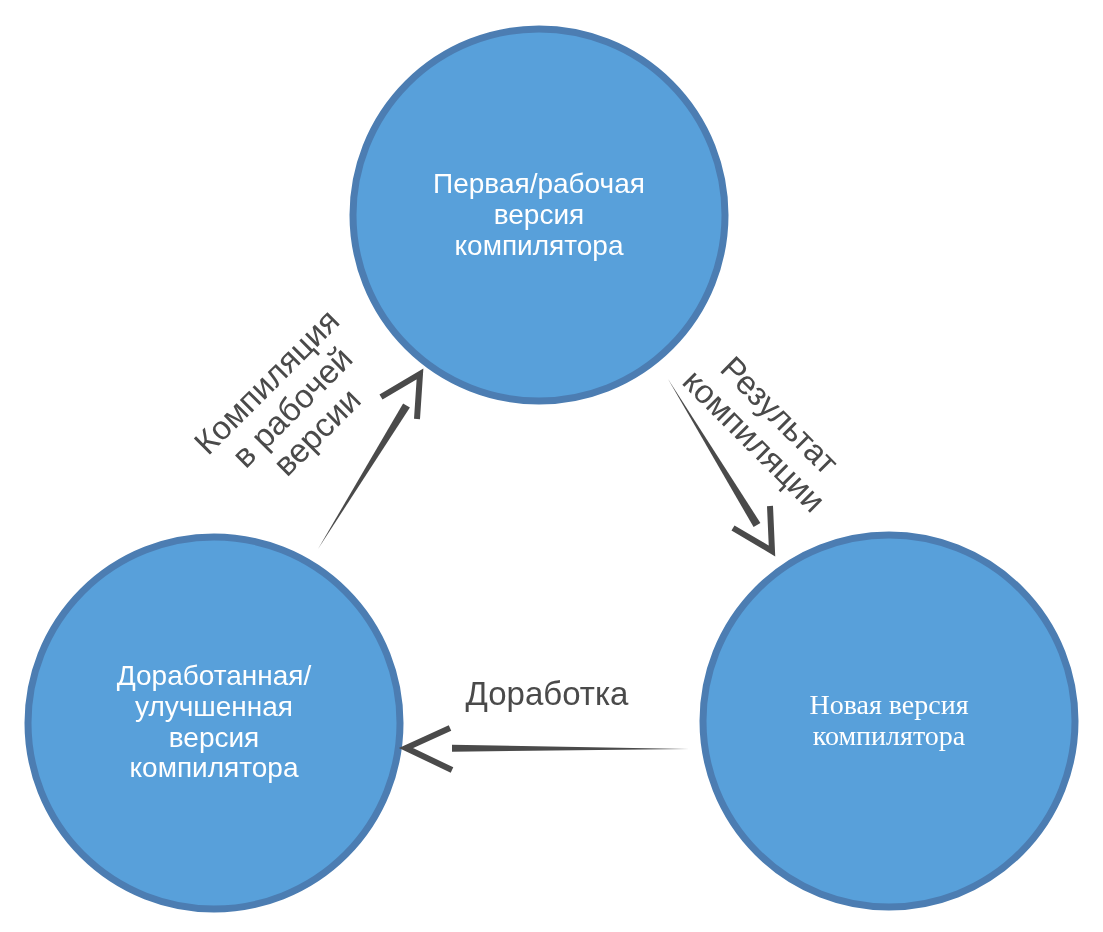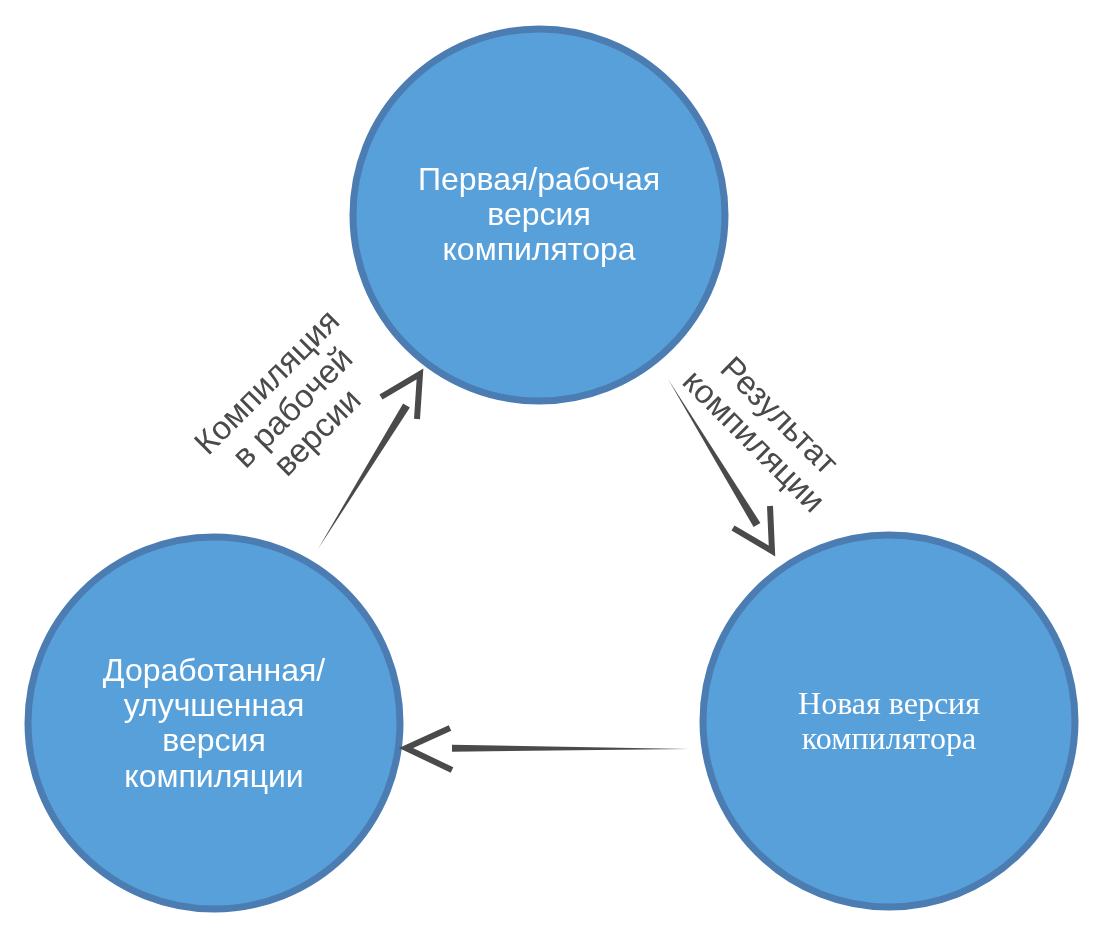--- a/index.html
+++ b/index.html
@@ -9,21 +9,21 @@
     height: 932px;
     background: #ffffff;
     overflow: hidden;
     font-family: "Liberation Sans", "DejaVu Sans", sans-serif;
   }
   #diagram-svg { position: absolute; left: 0; top: 0; }
   .node-label {
     position: absolute;
     transform: translate(-50%, -50%);
     color: #ffffff;
-    font-size: 32px;
+    font-size: 28px;
     line-height: 1.1;
     text-align: center;
     white-space: pre-line;
     width: max-content;
     pointer-events: none;
   }
   .edge-label {
     position: absolute;
     color: #4a4a4a;
     font-size: 33px;
@@ -66,23 +66,24 @@
       <polyline points="450,728 406,748 452,770" fill="none" stroke-width="6" stroke="#4A4A4A"></polyline>
     </g>
   </svg>
 
   <div class="node-label" id="node-label-0">Первая/рабочая
 версия
 компилятора</div>
   <div class="node-label" id="node-label-1">Доработанная/
 улучшенная
 версия
-компиляции</div>
+компилятора</div>
   <div class="node-label" id="node-label-2">Новая версия
 компилятора</div>
 
   <div class="edge-label" id="edge-label-0">Компиляция
 в рабочей
 версии</div>
   <div class="edge-label" id="edge-label-1">Результат
 компиляции</div>
+  <div class="edge-label" id="edge-label-2">Доработка</div>
 
 </div>
 
 </body></html>

